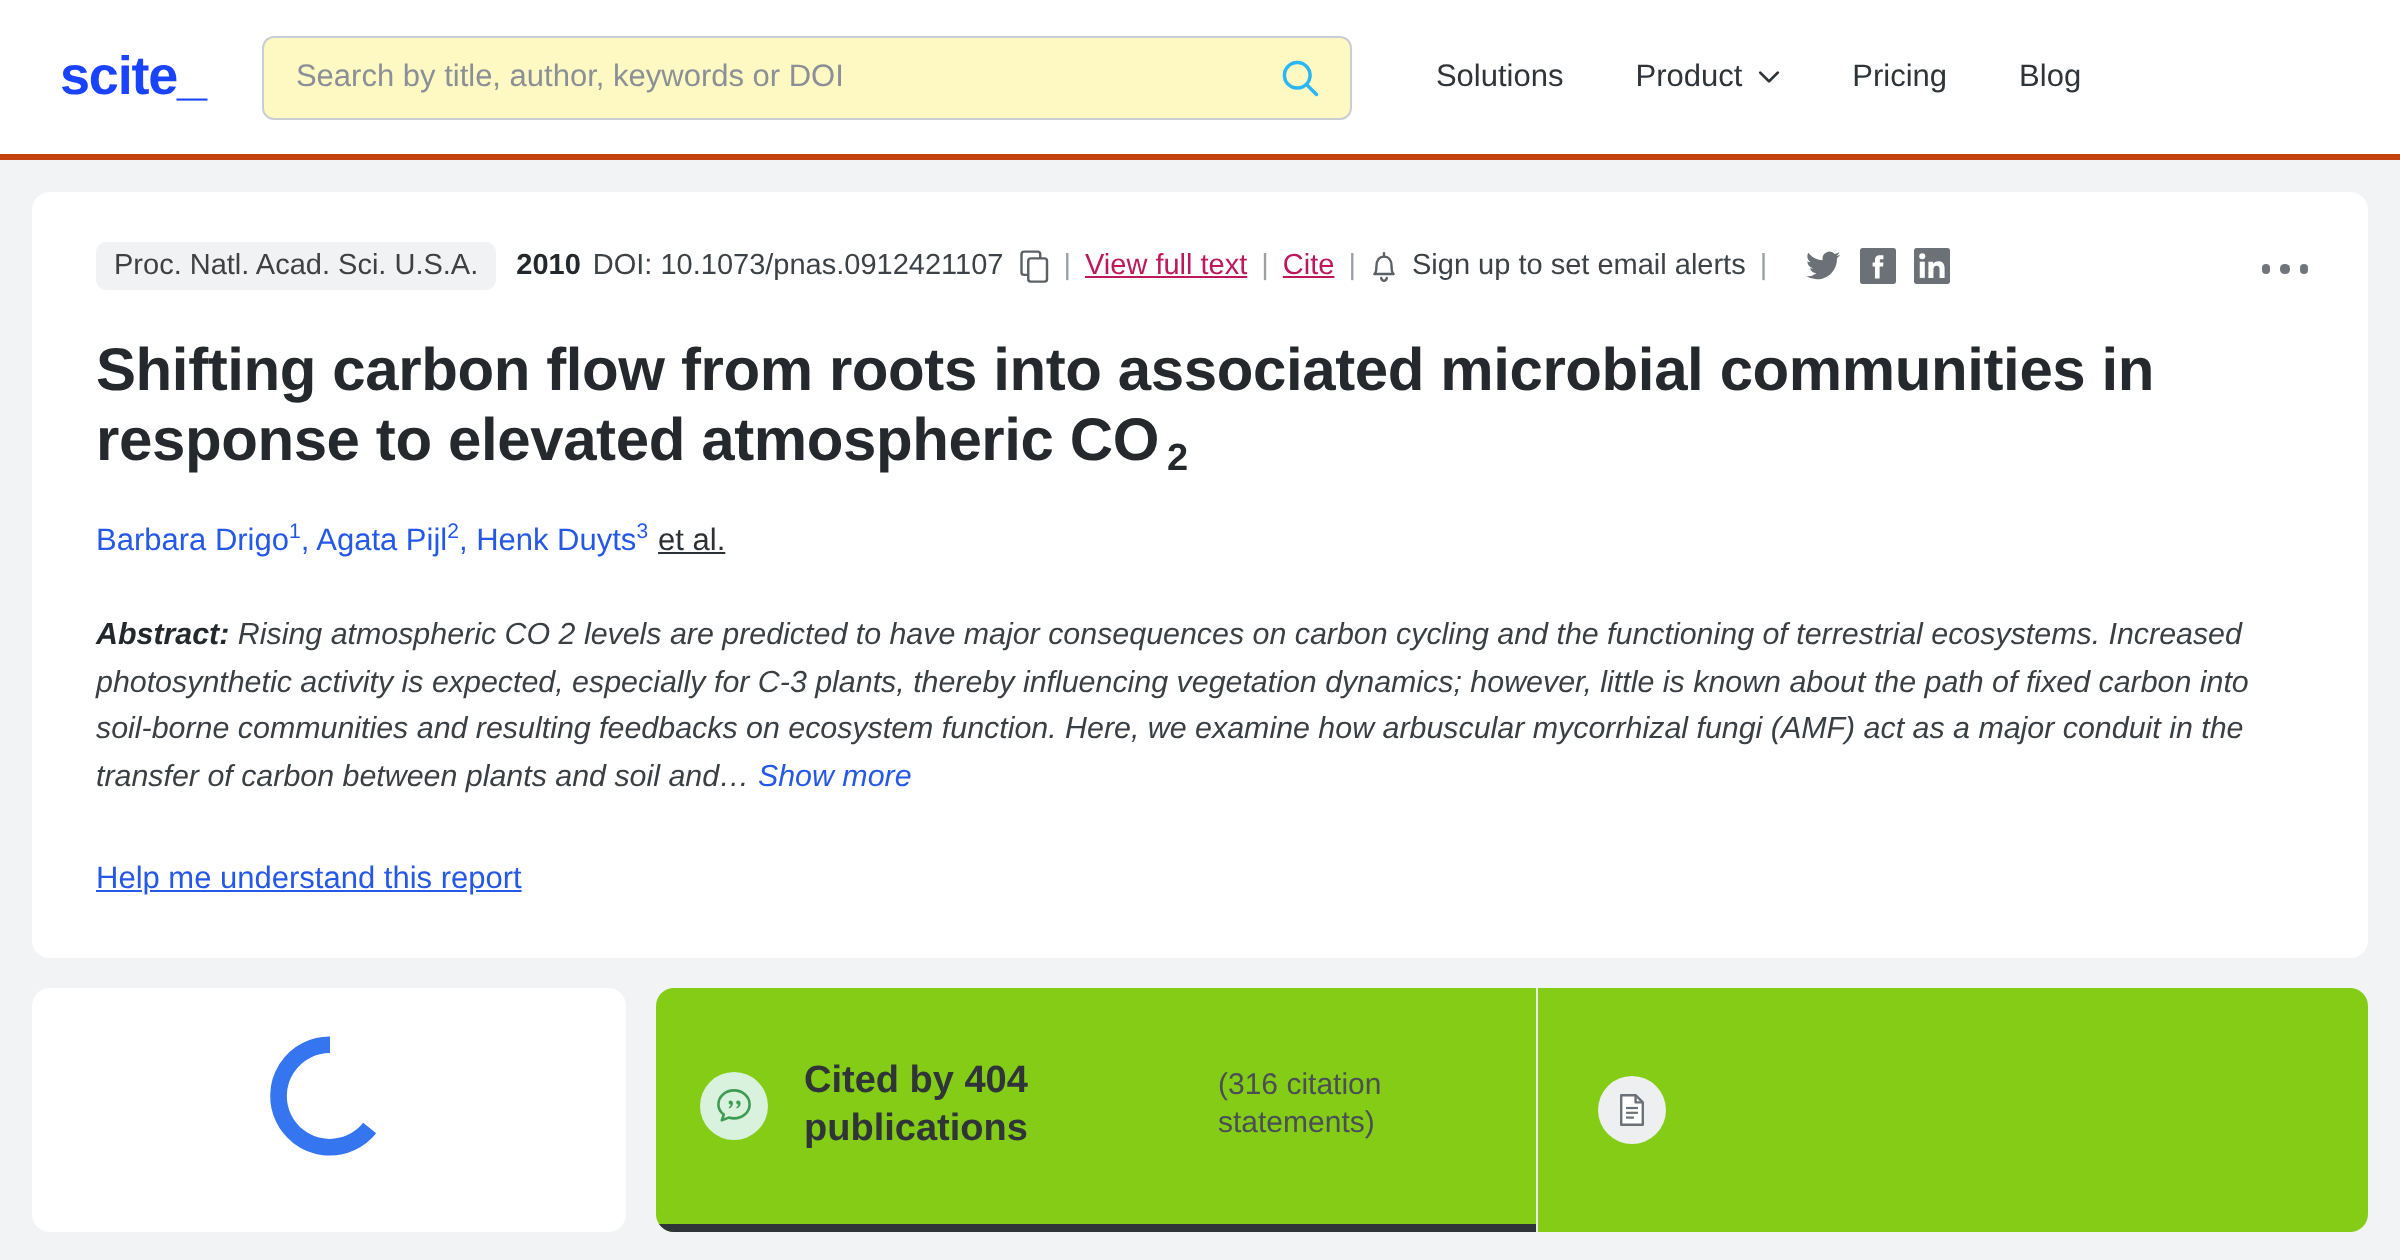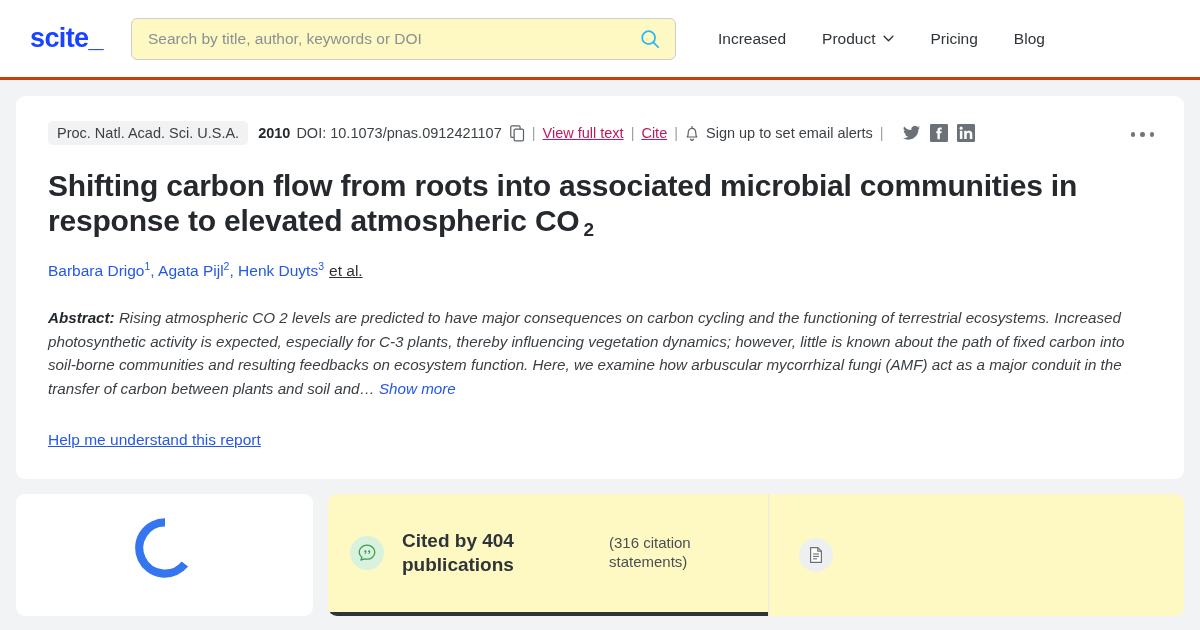--- a/index.html
+++ b/index.html
@@ -163,21 +163,21 @@
     border-radius: 9px;
     display: flex;
     align-items: flex-start;
     justify-content: center;
     padding-top: 22px;
   }
   .spinner { width: 64px; height: 64px; display:block; }
 
   .tabs-card {
     flex: 1;
-    background: #fef9c3;
+    background: #84cc16;
     border-radius: 9px;
     display: flex;
     align-items: stretch;
     min-height: 122px;
     overflow: hidden;
   }
   .tab {
     display: flex;
     align-items: center;
     padding: 0 22px 0 22px;
@@ -210,21 +210,21 @@
   <div class="searchbar">
     <input type="text" placeholder="Search by title, author, keywords or DOI" style="">
     <svg class="search-icon" viewBox="0 0 24 24" fill="none">
       <circle cx="10.5" cy="10.5" r="7" stroke="#2bb6f5" stroke-width="1.9"></circle>
       <line x1="15.6" y1="15.6" x2="21" y2="21" stroke="#2bb6f5" stroke-width="1.9" stroke-linecap="round"></line>
     </svg>
   </div>
 
   <nav class="nav">
     <div class="nav-item">
-      <span>Increased</span>
+      <span>Solutions</span>
     </div>
     <div class="nav-item">
       <span>Product</span>
       <svg class="caret" viewBox="0 0 12 8" fill="none">
         <path d="M1 1.5 L6 6.5 L11 1.5" stroke="#2f3438" stroke-width="1.6" stroke-linecap="round" stroke-linejoin="round"></path>
       </svg>
     </div>
     <div class="nav-item">
       <span>Pricing</span>
     </div>

